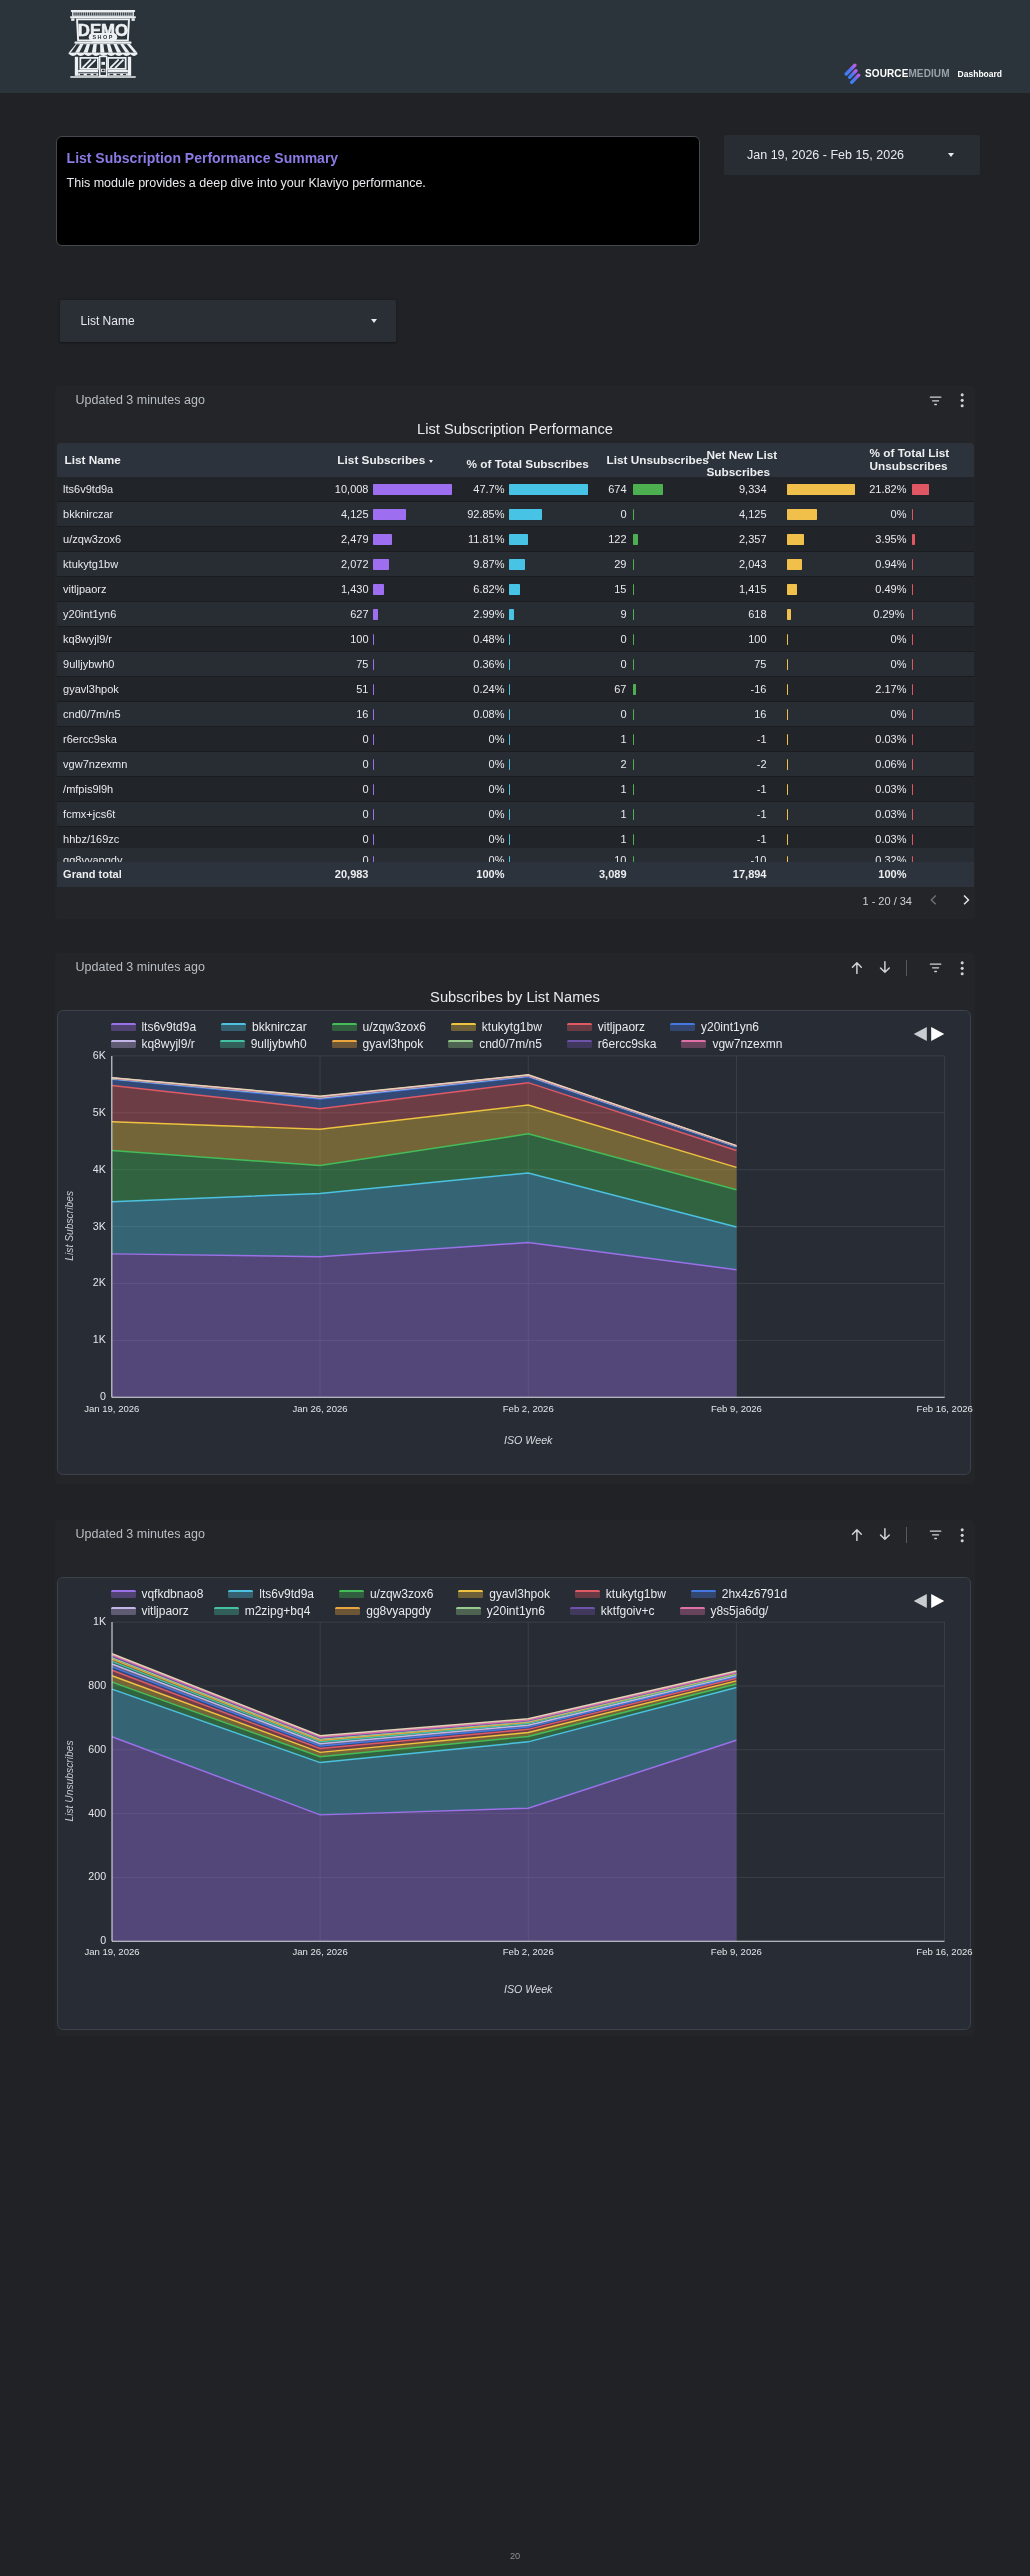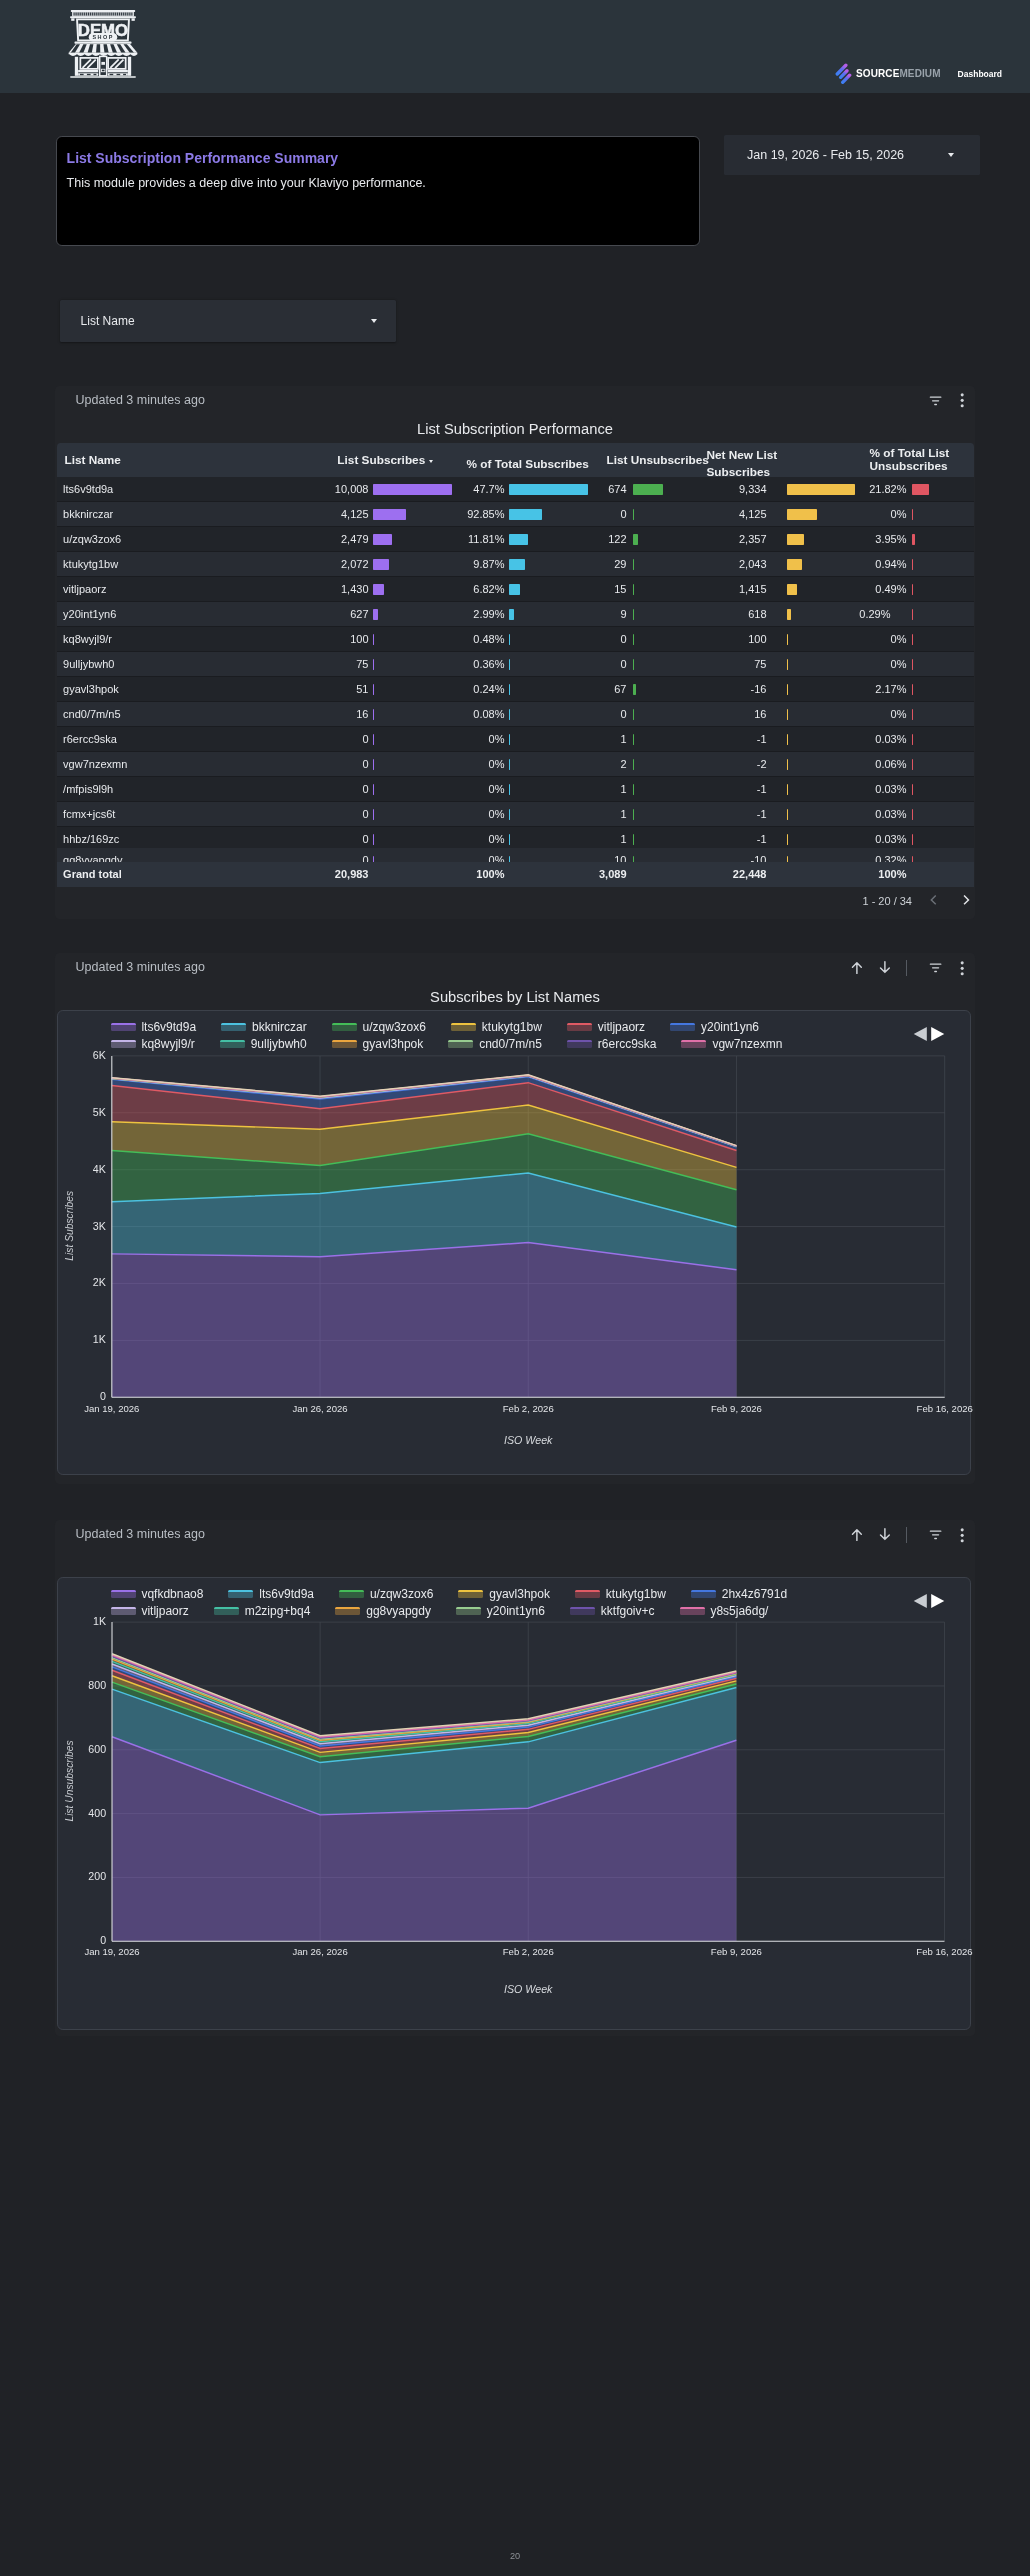--- a/index.html
+++ b/index.html
@@ -123,21 +123,21 @@
             </linearGradient>
           </defs>
 <g stroke="url(#smg)" stroke-width="4.6" stroke-linecap="round" fill="none">
 <path d="M3 15 L14.7 3"></path>
 <path d="M7.6 19.5 L16.3 10.6"></path>
 <path d="M10.4 26.3 L19.9 16.6"></path>
 </g>
 </svg>
 <span style="font-size:10px;font-weight:bold;color:#ffffff;letter-spacing:0.1px">SOURCE</span>
         <span style="font-size:10px;font-weight:bold;color:#99a2aa;letter-spacing:0.1px">MEDIUM</span>
-<span style="font-size:8.5px;font-weight:bold;color:#ffffff;margin-left:17px">Dashboard</span>
+<span style="font-size:8.5px;font-weight:bold;color:#ffffff;margin-left:8px">Dashboard</span>
 </div>
 </div>
 
 <div class="sumcard">
 <h2>List Subscription Performance Summary</h2>
 <p>This module provides a deep dive into your Klaviyo performance.</p>
 </div>
 <div class="datebox">Jan 19, 2026 - Feb 15, 2026<span class="car"></span></div>
 <div class="listbox">List Name<span class="car"></span></div>
 
@@ -231,21 +231,21 @@
 <div class="tr even">
           <span class="nm">y20int1yn6</span>
           <span class="v" style="right:605px">627</span>
           <div class="b" style="left:316px;width:5px;background:#9d6ff0"></div>
           <span class="v" style="right:469px">2.99%</span>
           <div class="b" style="left:452px;width:5px;background:#47c3e6"></div>
           <span class="v" style="right:347px">9</span>
           <div class="b" style="left:576px;width:1.5px;background:#4caf50"></div>
           <span class="v" style="right:207px">618</span>
           <div class="b" style="left:730px;width:4.5px;background:#f0c04a"></div>
-          <span class="v" style="right:83px">0.29%</span>
+          <span class="v" style="right:69px">0.29%</span>
           <div class="b" style="left:855px;width:1.5px;background:#e05662"></div>
         </div>
 <div class="tr odd">
           <span class="nm">kq8wyjl9/r</span>
           <span class="v" style="right:605px">100</span>
           <div class="b" style="left:316px;width:1.5px;background:#9d6ff0"></div>
           <span class="v" style="right:469px">0.48%</span>
           <div class="b" style="left:452px;width:1.5px;background:#47c3e6"></div>
           <span class="v" style="right:347px">0</span>
           <div class="b" style="left:576px;width:1.5px;background:#4caf50"></div>
@@ -370,21 +370,21 @@
           <div class="b" style="left:730px;width:1.5px;background:#f0c04a"></div>
           <span class="v" style="right:67px">0.32%</span>
           <div class="b" style="left:855px;width:1.5px;background:#e05662"></div>
         </div>
 </div>
 <div class="gtotal">
         <span class="gl">Grand total</span>
         <span class="v" style="right:605px;font-weight:bold">20,983</span>
         <span class="v" style="right:469px;font-weight:bold">100%</span>
         <span class="v" style="right:347px;font-weight:bold">3,089</span>
-        <span class="v" style="right:207px;font-weight:bold">22,448</span>
+        <span class="v" style="right:207px;font-weight:bold">17,894</span>
         <span class="v" style="right:67px;font-weight:bold">100%</span>
       </div>
 <div class="pagin" style="right:63px;top:509px">1 - 20 / 34</div>
 <svg style="position:absolute;left:873px;top:508px" width="11.8" height="11.8" viewBox="0 0 16 16">
         <path d="M10.5 2 L4.5 8 L10.5 14" stroke="#6b7077" stroke-width="2" fill="none"></path>
       </svg>
 <svg style="position:absolute;left:905px;top:508px" width="11.8" height="11.8" viewBox="0 0 16 16">
         <path d="M5.5 2 L11.5 8 L5.5 14" stroke="#e3e5e8" stroke-width="2" fill="none"></path>
       </svg>
 </div>

